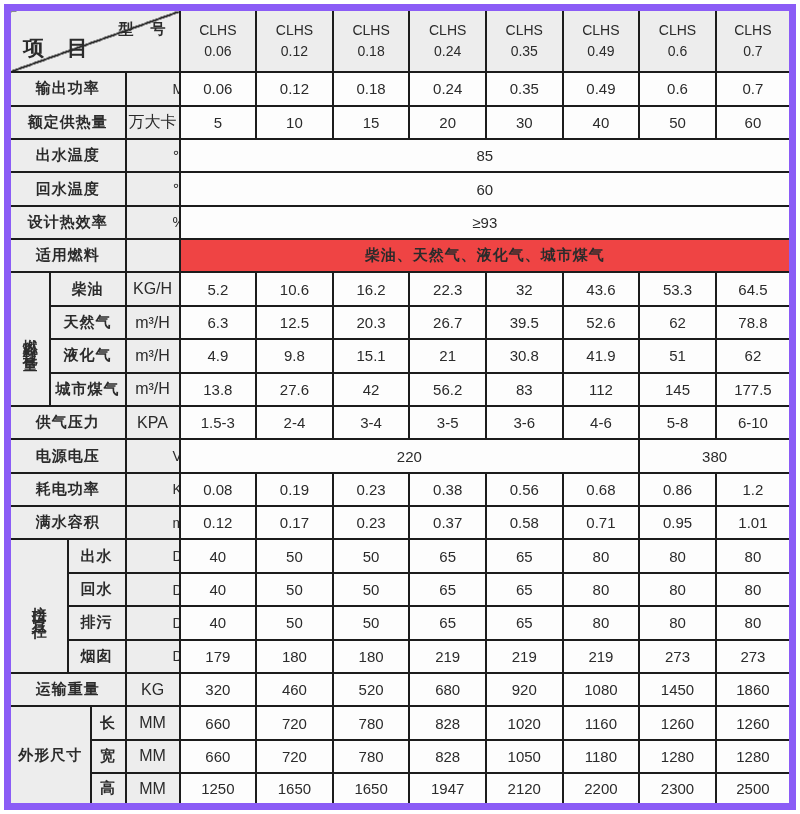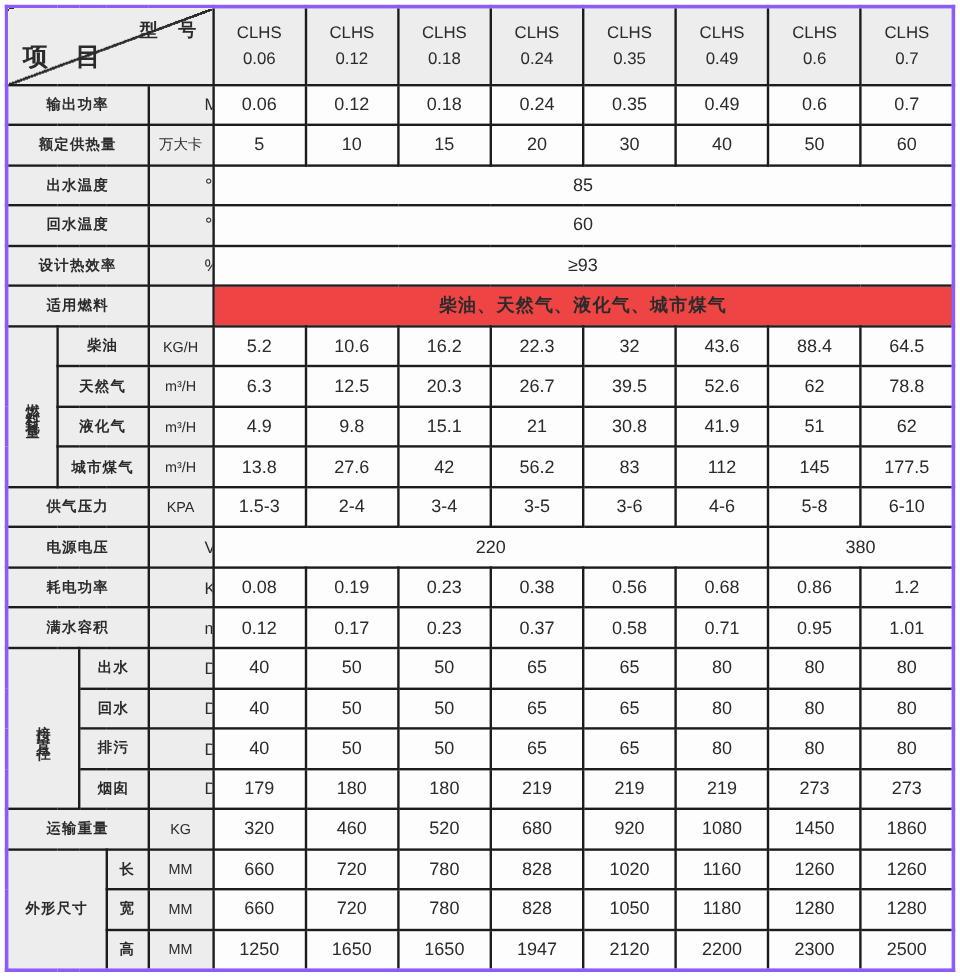--- a/index.html
+++ b/index.html
@@ -14,45 +14,45 @@
     height: 814px;
     box-sizing: border-box;
     padding: 4px;
     background: #ffffff;
   }
   table.spec {
     width: 100%;
     height: 100%;
     border-collapse: collapse;
     table-layout: fixed;
-    border: 3px solid #8b5cf6;
+    border: 7px solid #8b5cf6;
   }
   td {
     border: 2px solid #1c1c1c;
     text-align: center;
     vertical-align: middle;
     padding: 0;
     overflow: hidden;
   }
   tr { height: 33px; }
   tr.hdr { height: 64px; }
 
   
   .lbl, .unit, .grp, .sub, .corner, .model {
     background: #ededed;
   }
   .val { background: #fdfdfd; }
 
   
   .lbl, .sub, .grp, .corner-text {
     font-weight: bold;
-    font-size: 12px;
+    font-size: 15px;
     letter-spacing: 1px;
   }
-  .unit { font-size: 12px; font-weight: normal; letter-spacing: 0; }
+  .unit { font-size: 16px; font-weight: normal; letter-spacing: 0; }
   .unit.big { font-size: 14px; padding-left: 46px; }
   .val { font-size: 15px; }
   .model { font-size: 14px; line-height: 1.5; }
   .model .m-size { display: block; }
   .model .m-name { display: block; }
 
   
   .corner {
     position: relative;
     background-image: linear-gradient(to bottom right,
@@ -198,21 +198,21 @@
   <tr>
     <td class="grp vert" rowspan="4">燃料耗量</td>
     <td class="sub" colspan="3">柴油</td>
     <td class="unit">KG/H</td>
     <td class="val">5.2</td>
     <td class="val">10.6</td>
     <td class="val">16.2</td>
     <td class="val">22.3</td>
     <td class="val">32</td>
     <td class="val">43.6</td>
-    <td class="val">88.4</td>
+    <td class="val">53.3</td>
     <td class="val">64.5</td>
   </tr>
   <tr>
     <td class="sub" colspan="3">天然气</td>
     <td class="unit">m³/H</td>
     <td class="val">6.3</td>
     <td class="val">12.5</td>
     <td class="val">20.3</td>
     <td class="val">26.7</td>
     <td class="val">39.5</td>

